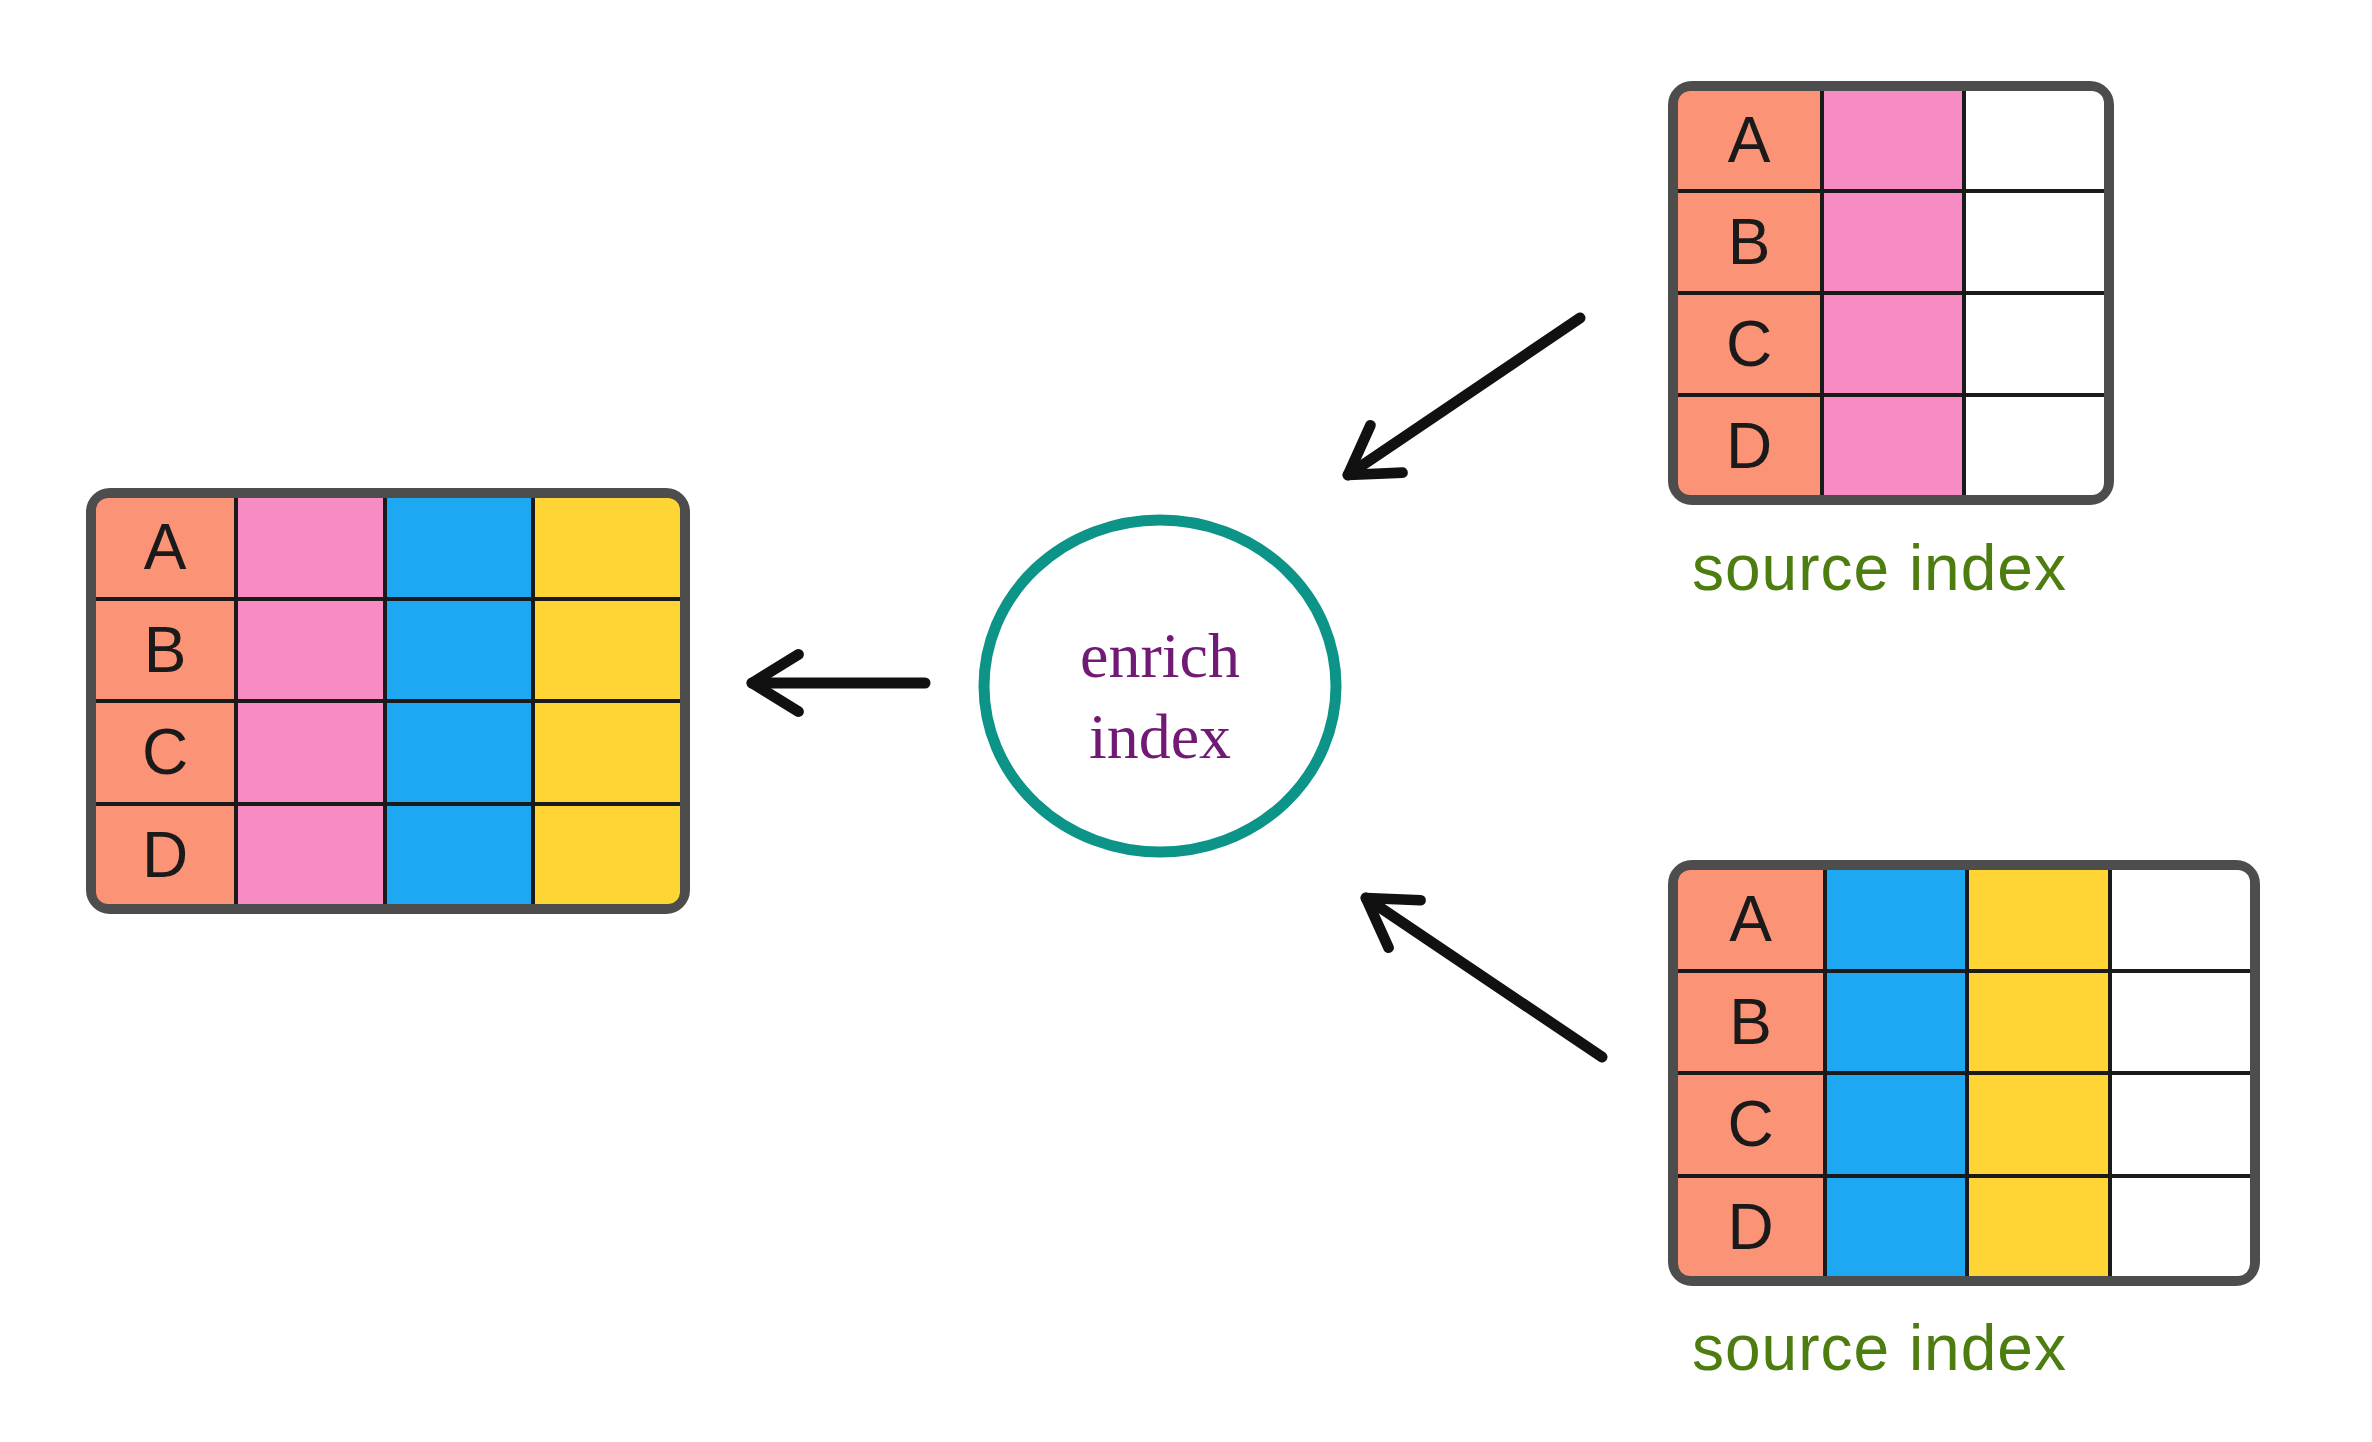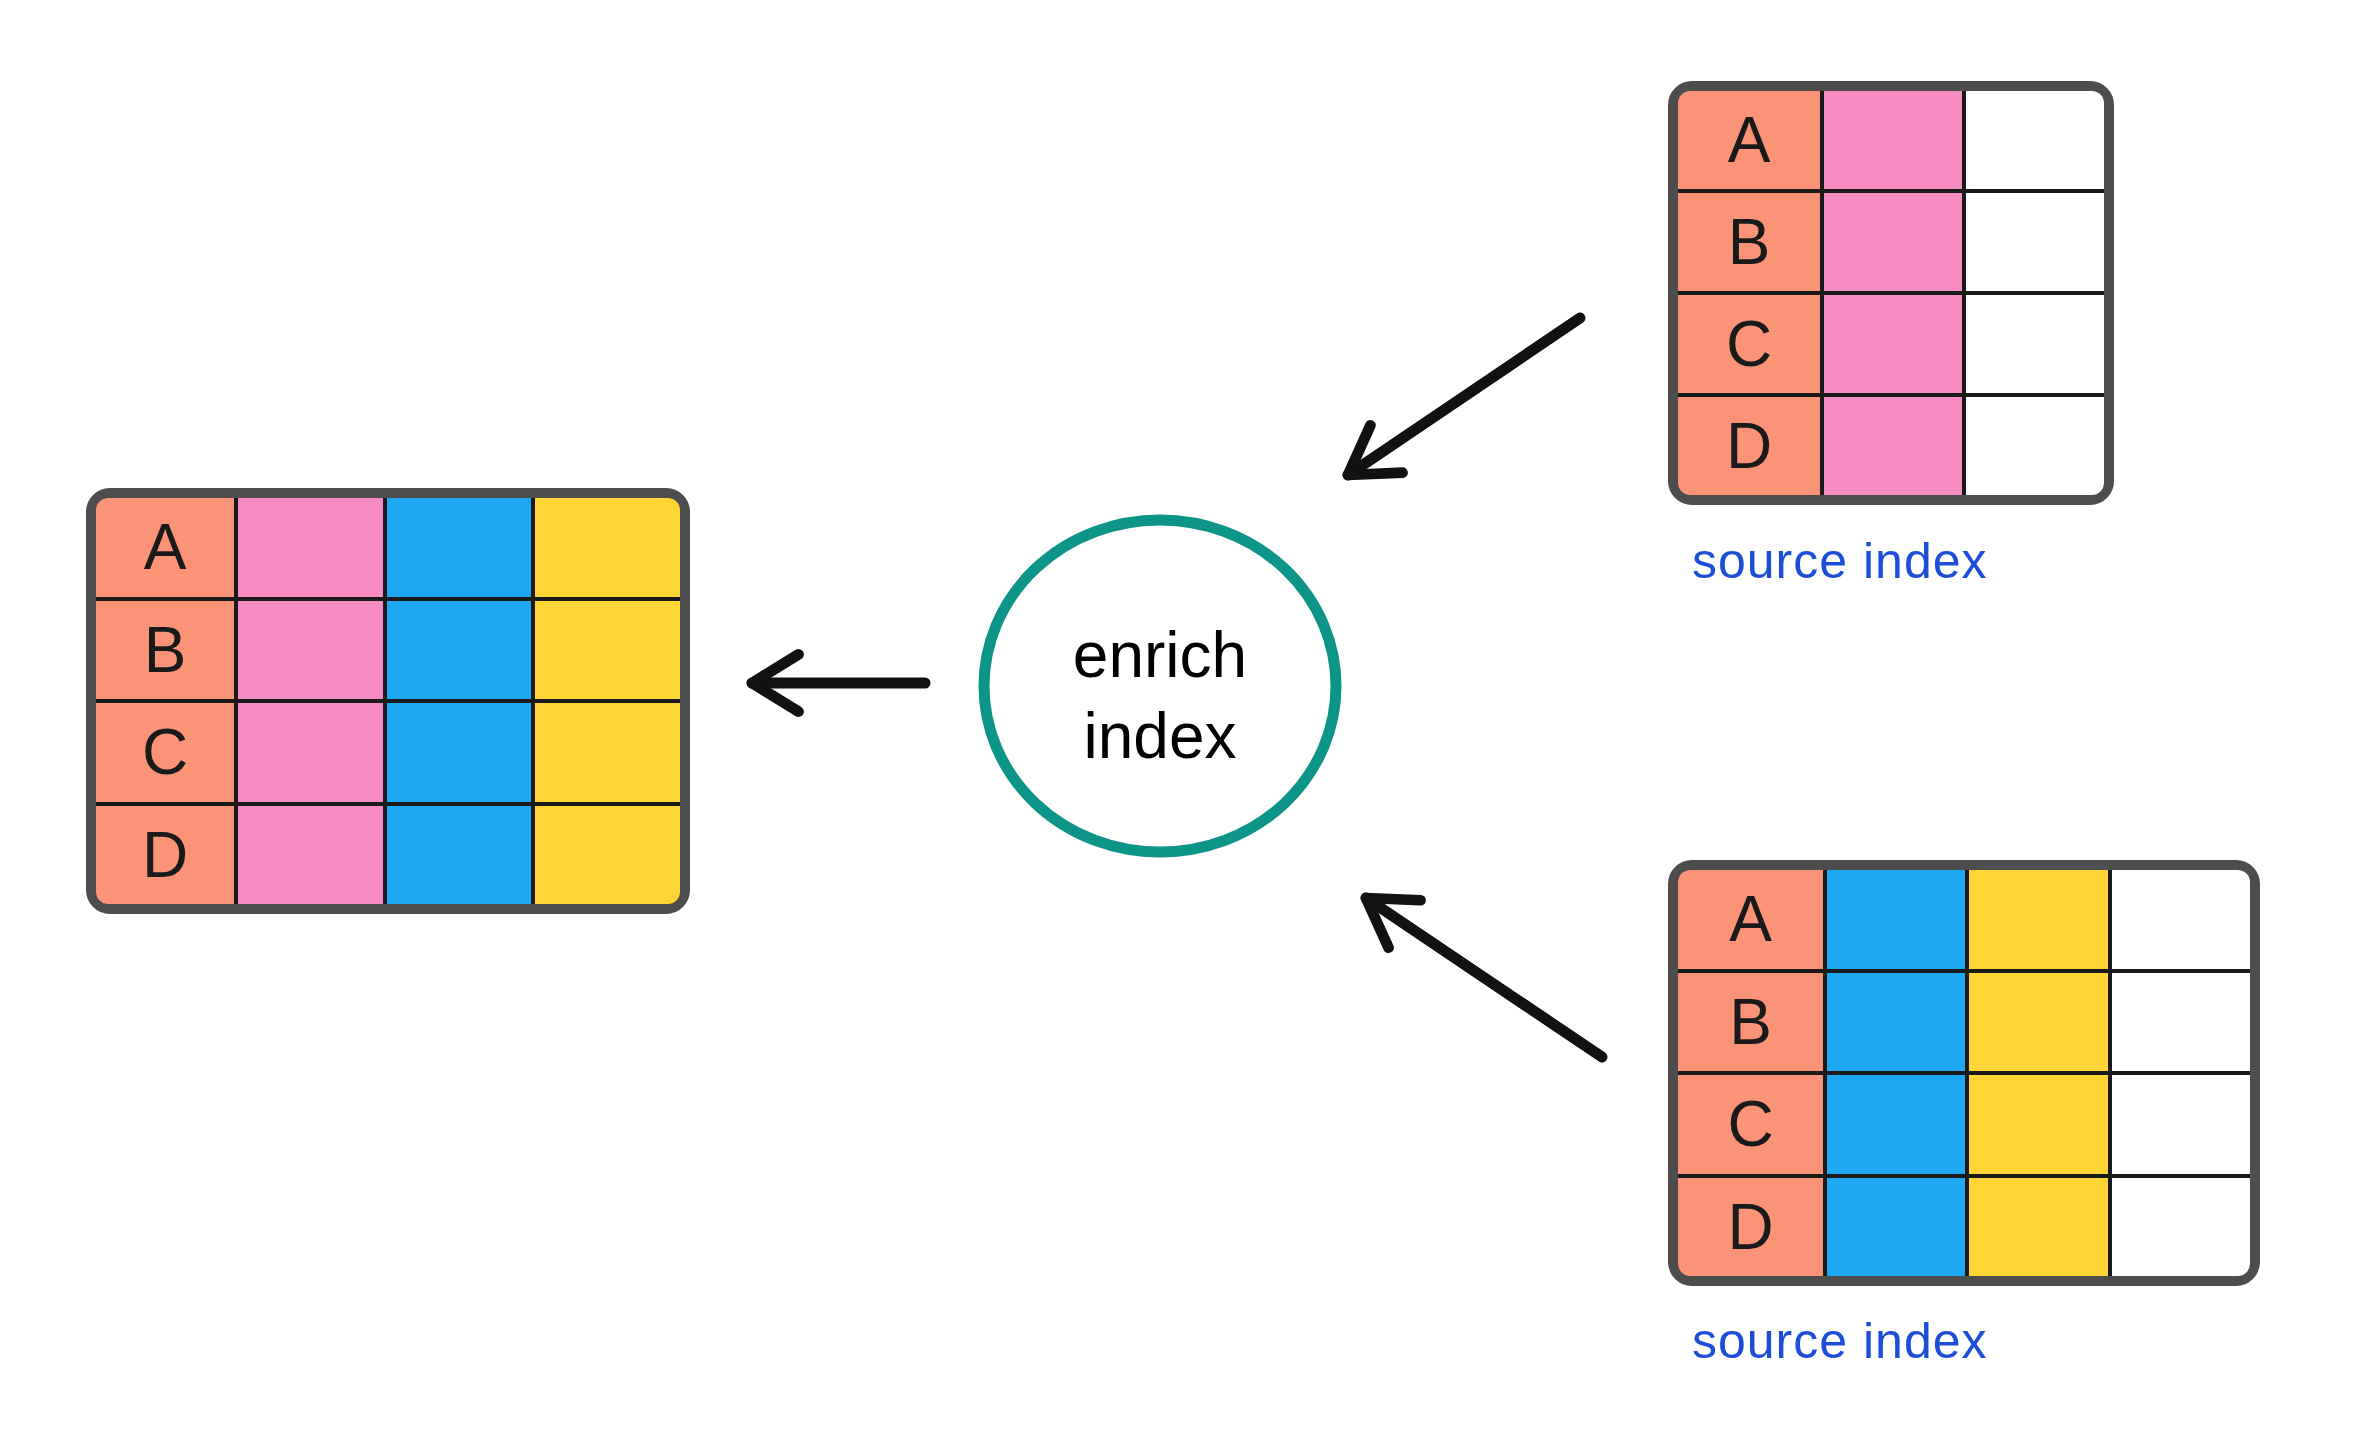--- a/index.html
+++ b/index.html
@@ -21,33 +21,33 @@
     font-size:64px;color:#1A1A1A;background:#fff;
   }
   #enrich-tbl{left:86px;top:488px;width:604px;height:426px;}
   #enrich-tbl .tbl-inner{grid-template-columns:138px 1fr 1fr 1fr;grid-template-rows:repeat(4,1fr);}
   #src-top-tbl{left:1668px;top:81px;width:446px;height:424px;}
   #src-top-tbl .tbl-inner{grid-template-columns:142px 1fr 1fr;grid-template-rows:repeat(4,1fr);}
   #src-bot-tbl{left:1668px;top:860px;width:592px;height:426px;}
   #src-bot-tbl .tbl-inner{grid-template-columns:145px 1fr 1fr 1fr;grid-template-rows:repeat(4,1fr);}
   
   .caption{
-    position:absolute;font-size:50px;color:#1d4ed8;line-height:1;
+    position:absolute;font-size:64px;color:#4d7c0f;line-height:1;
     letter-spacing:1px;white-space:nowrap;
   }
   #enrich-caption{left:102px;top:932px;}
   #src-top-caption{left:1692px;top:536px;}
   #src-bot-caption{left:1692px;top:1316px;}
   
   #policy-svg{position:absolute;left:0;top:0;pointer-events:none;}
   .policy-text{
     position:absolute;left:978px;top:515px;width:364px;height:343px;
     display:flex;flex-direction:column;align-items:center;justify-content:center;
     padding-top:18px;box-sizing:border-box;
-    font-size:64px;line-height:81px;color:#000000;text-align:center;
+    font-size:64px;line-height:81px;color:#701a75;text-align:center;font-family:Liberation Serif, serif;
   }
 </style>
 </head>
 <body>
 
 <div class="canvas">
 
   <div class="tbl" id="enrich-tbl">
     <div class="tbl-inner">
       <div class="cell" style="background-color: rgb(251, 147, 119);">A</div>

